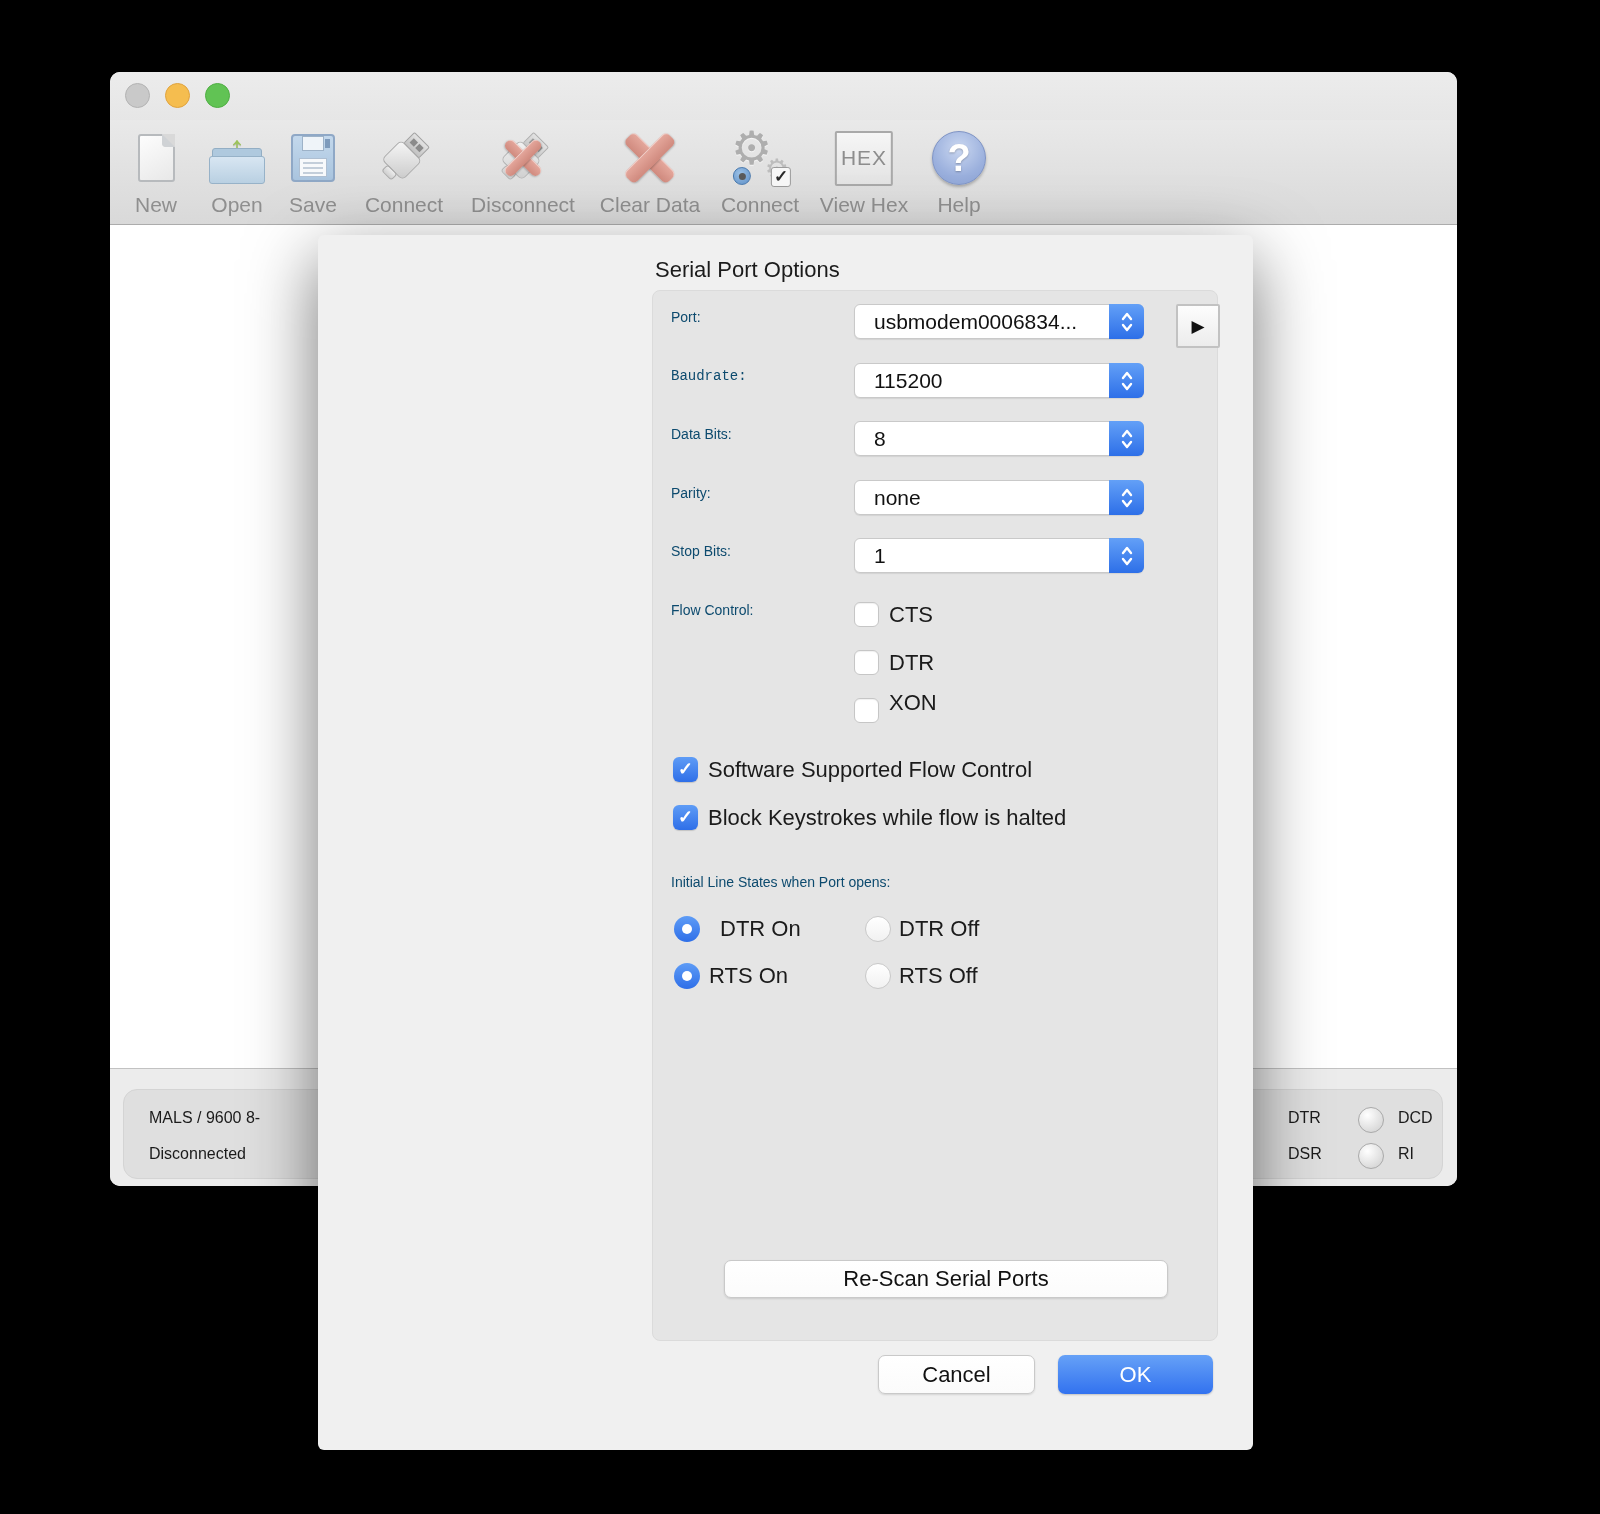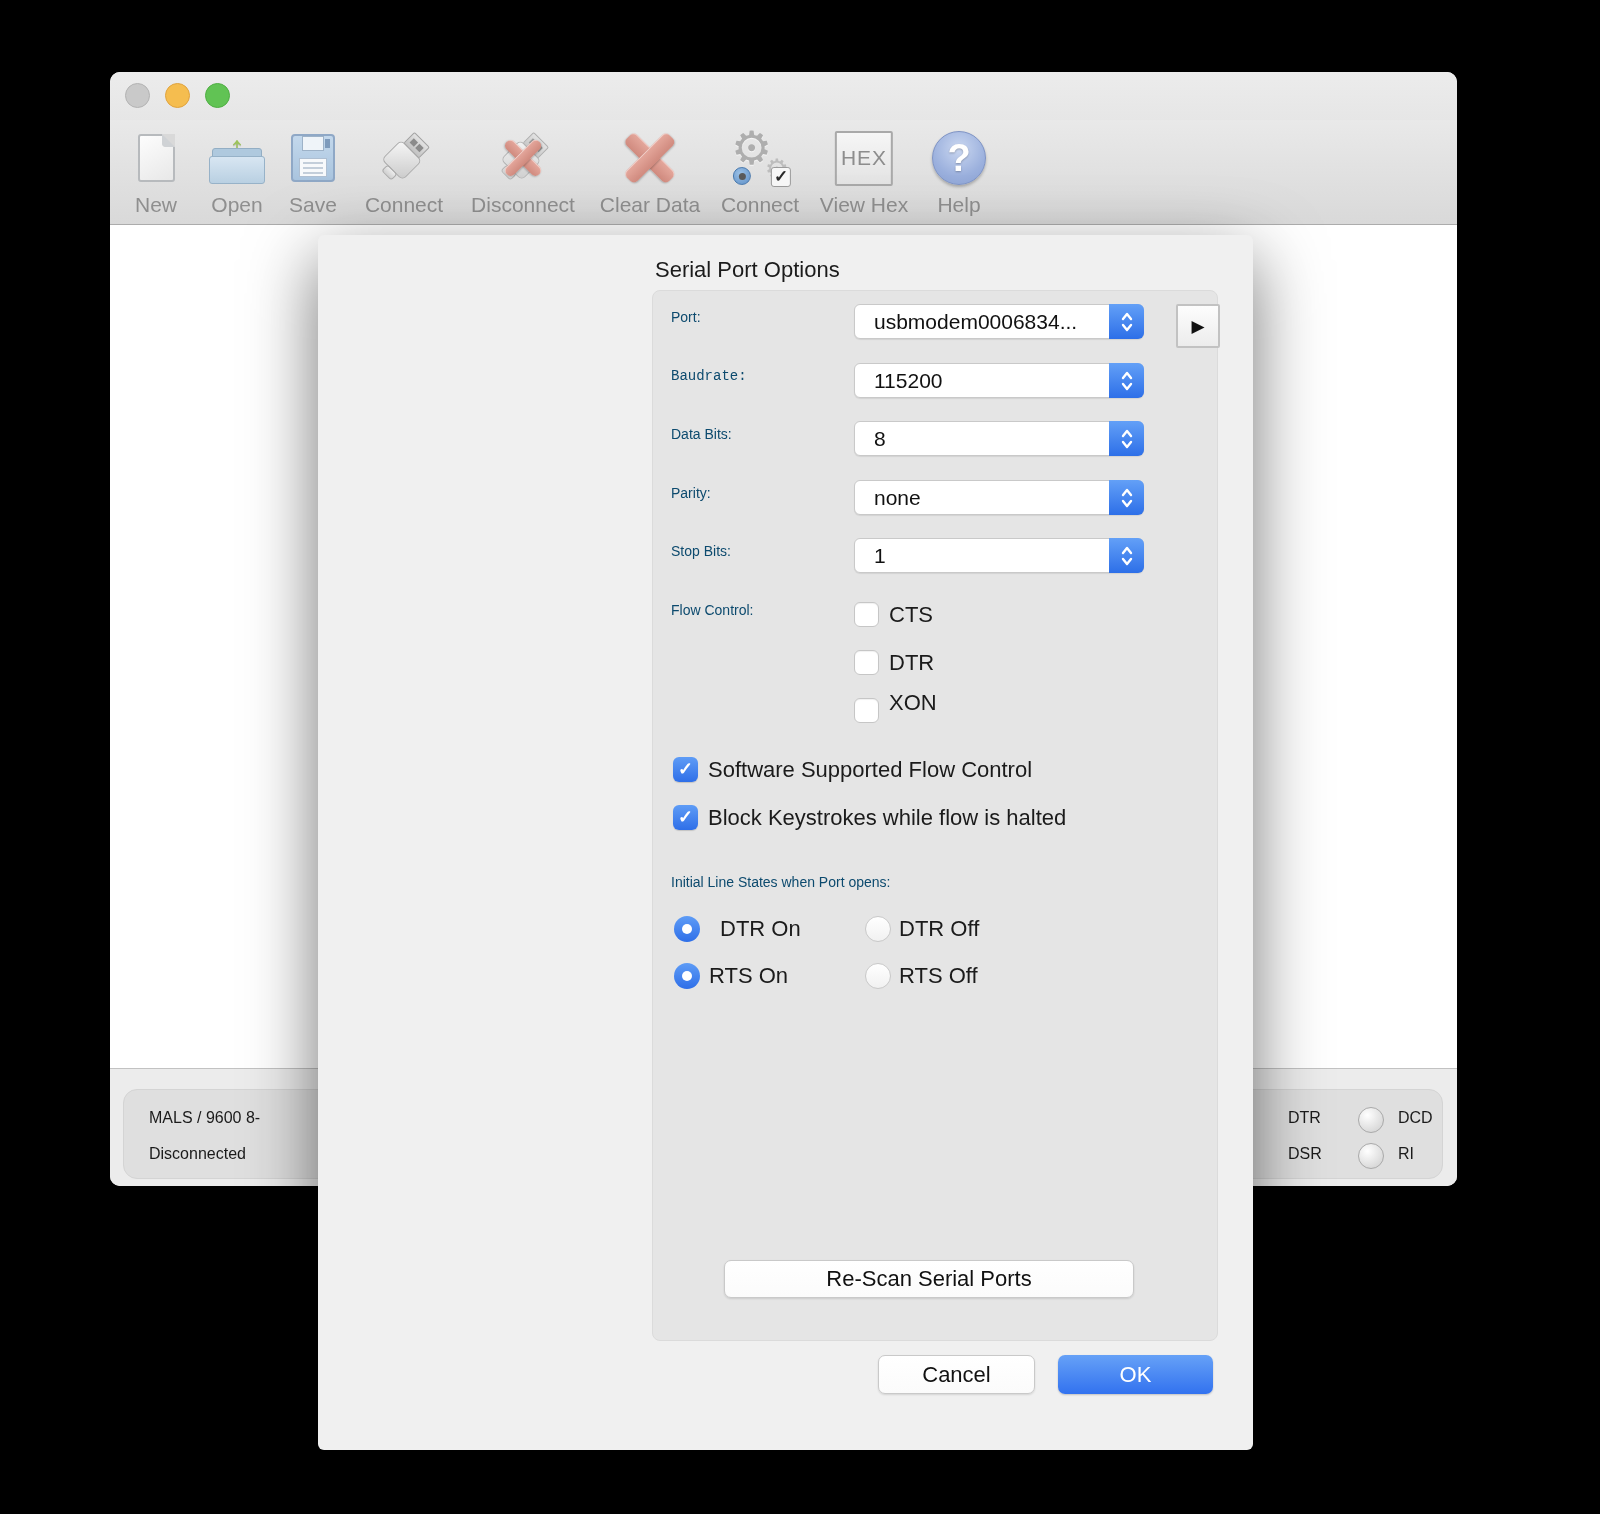--- a/index.html
+++ b/index.html
@@ -313,18 +313,18 @@
     <div class="cb-label" style="left:56px; top:625px;margin-left:11px;">DTR On</div>
     <div class="radio off" style="left:212px; top:625px;"></div>
     <div class="cb-label" style="left:246px; top:625px;">DTR Off</div>
     <div class="radio on" style="left:21px; top:672px;">
         <i></i>
       </div>
     <div class="cb-label" style="left:56px; top:672px;">RTS On</div>
     <div class="radio off" style="left:212px; top:672px;"></div>
     <div class="cb-label" style="left:246px; top:672px;">RTS Off</div>
 
-    <div class="btn white" style="left:71px; top:969px; width:410px; height:38px;">Re-Scan Serial Ports</div>
+    <div class="btn white" style="left:71px; top:969px; width:444px; height:38px;">Re-Scan Serial Ports</div>
   </div>
 
   <div class="btn white" style="left:560px; top:1120px; width:157px; height:39px;">Cancel</div>
   <div class="btn blue" style="left:740px; top:1120px; width:155px; height:39px;">OK</div>
 </div>
 
 </body></html>

